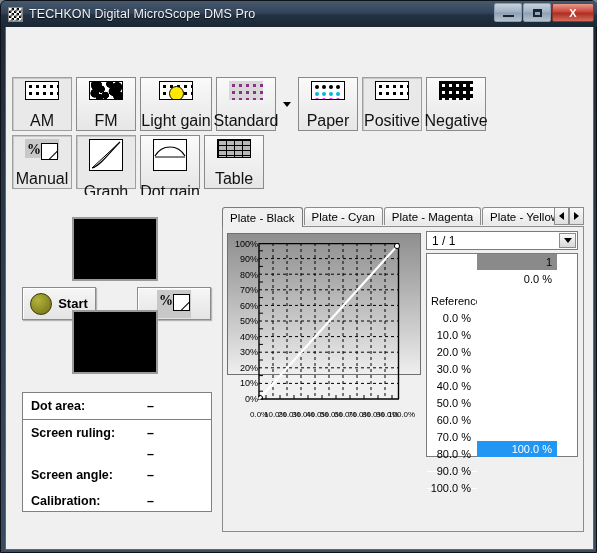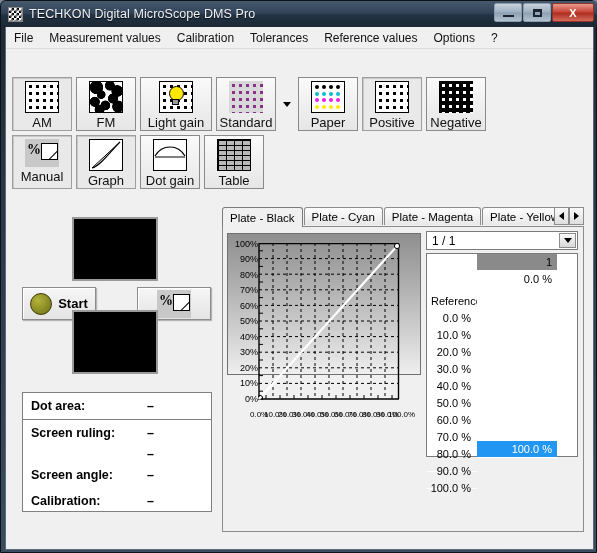--- a/index.html
+++ b/index.html
@@ -76,21 +76,21 @@
   .tb-row.r2{left:6px;top:86px;}
   .tbtn{
     width:60px;height:54px;margin-right:4px;
     display:flex;flex-direction:column;align-items:center;justify-content:flex-start;
     box-sizing:border-box;background:#f0f0f0;
     border:1px solid transparent;cursor:default;padding-top:3px;
   }
   .tbtn.raised{border:1px solid #8a8a8a;background:linear-gradient(180deg,#fafafa,#e6e6e6);}
   .tbtn.active{border:1px solid #9e9e9e;background:#e9e9e9;box-shadow:inset 1px 1px 0 #c8c8c8;}
   .tbtn.wide{width:72px;}
-  .tbtn .lab{font-size:13px;color:#111;margin-top:2px;white-space:nowrap;}
+  .tbtn .lab{font-size:16px;color:#111;margin-top:12px;white-space:nowrap;}
   .tico{width:34px;height:32px;border:1px solid #000;box-sizing:border-box;background:#fff;}
   .tico.nob{border:none;}
   
   .dots-am{
     background-color:#fff;
     background-image:radial-gradient(circle,#000 36%,transparent 38%);
     background-size:7px 7px;background-position:1px 1px;
   }
   .dots-film{
     background-color:#fff;
@@ -265,29 +265,20 @@
         </div>
       <div class="wbtn">
           <span class="glyph-max"></span>
         </div>
       <div class="wbtn close">X</div>
     </div>
   </div>
 
   <div class="client">
 
-    <div class="menubar">
-      <div class="menu-item">File</div>
-      <div class="menu-item">Measurement values</div>
-      <div class="menu-item">Calibration</div>
-      <div class="menu-item">Tolerances</div>
-      <div class="menu-item">Reference values</div>
-      <div class="menu-item">Options</div>
-      <div class="menu-item">?</div>
-    </div>
 
     <div class="toolbar">
 
       <div class="tb-row r1">
 
         <div class="tbtn active">
           <div class="tico dots-am"></div>
           <div class="lab">AM</div>
         </div>
 

